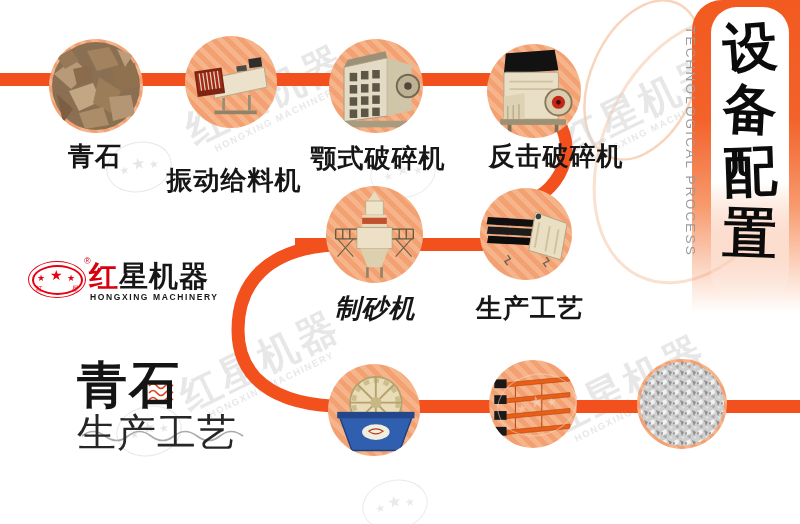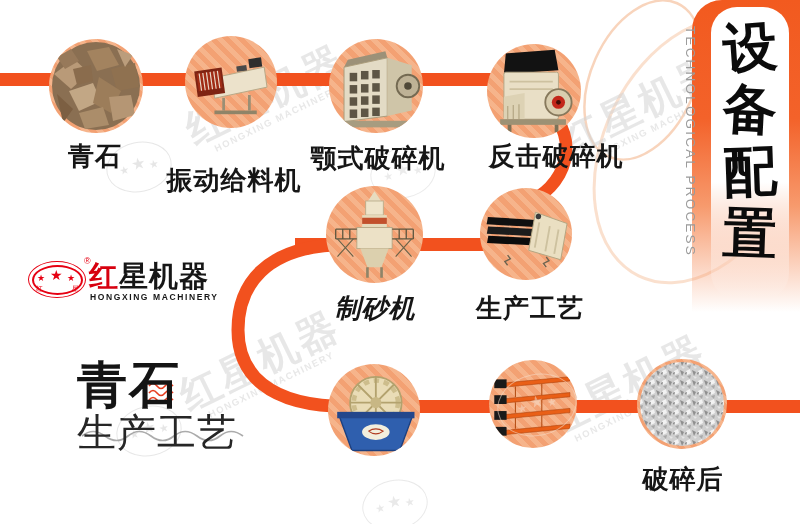--- a/index.html
+++ b/index.html
@@ -274,21 +274,20 @@
       <circle cx="45" cy="45" r="42" fill="url(#gvl)"></circle>
     </svg>
   </div>
 
   <div class="flow-label" style="left:95px;top:139px;">青石</div>
   <div class="flow-label" style="left:234px;top:139px;margin-top:24px;">振动给料机</div>
   <div class="flow-label" style="left:378px;top:141px;">颚式破碎机</div>
   <div class="flow-label" style="left:556px;top:139px;">反击破碎机</div>
   <div class="flow-label" style="left:375px;top:291px;font-style:italic;">制砂机</div>
   <div class="flow-label" style="left:530px;top:291px;">生产工艺</div>
-  <div class="flow-label" style="left:683px;top:462px;">破碎后</div>
 
   <div class="logo-oval">
     <span class="logo-star-l">★</span>
     <span class="logo-star-m">★</span>
     <span class="logo-star-r">★</span>
     <span class="logo-cn-l">红</span>
     <span class="logo-cn-r">星</span>
   </div>
   <div class="logo-reg">®</div>
   <div class="logo-name">

